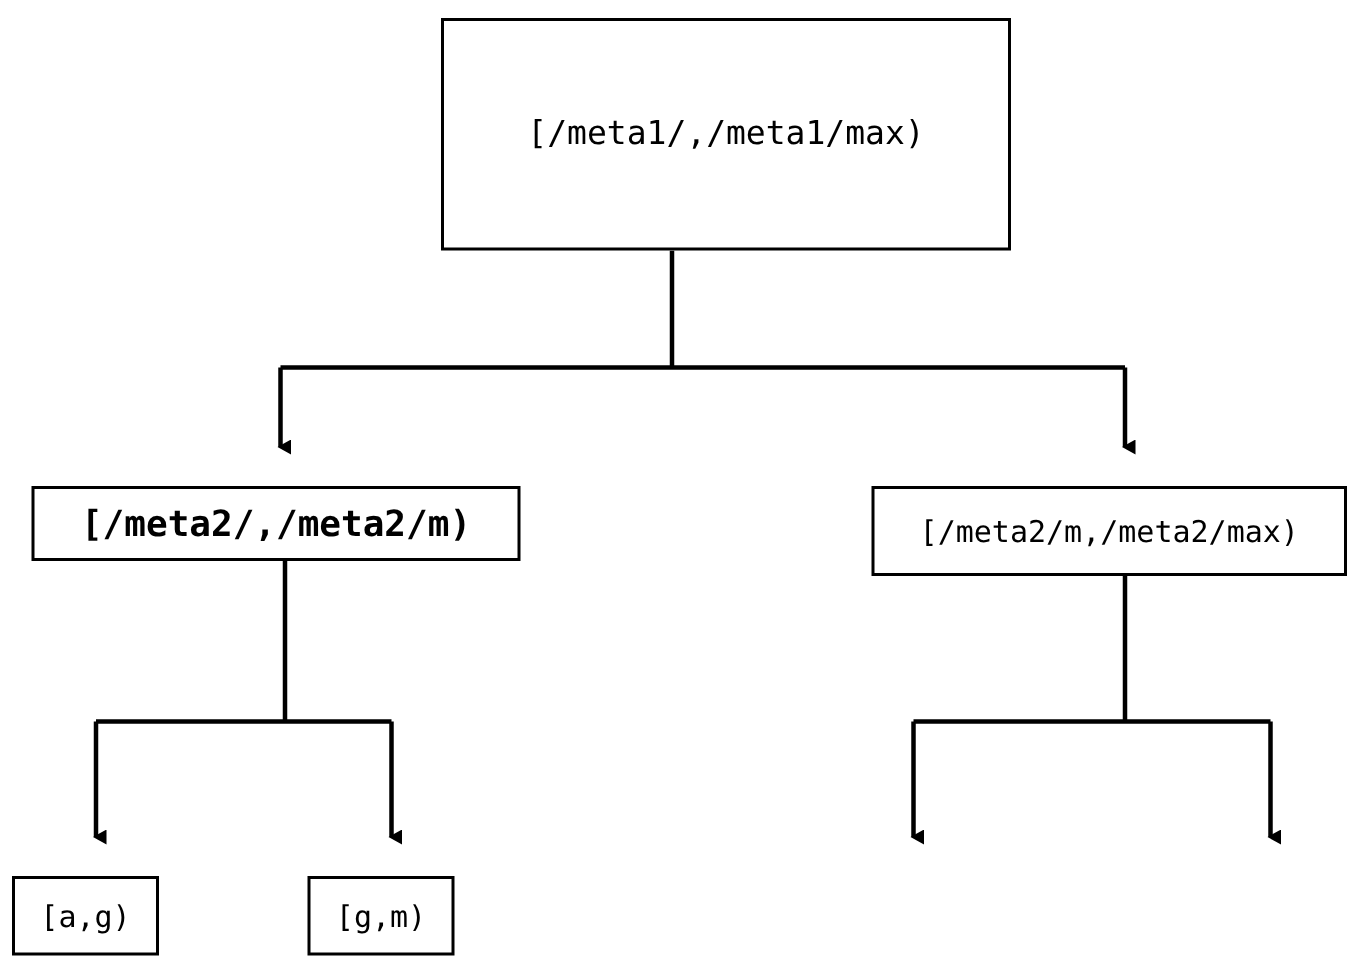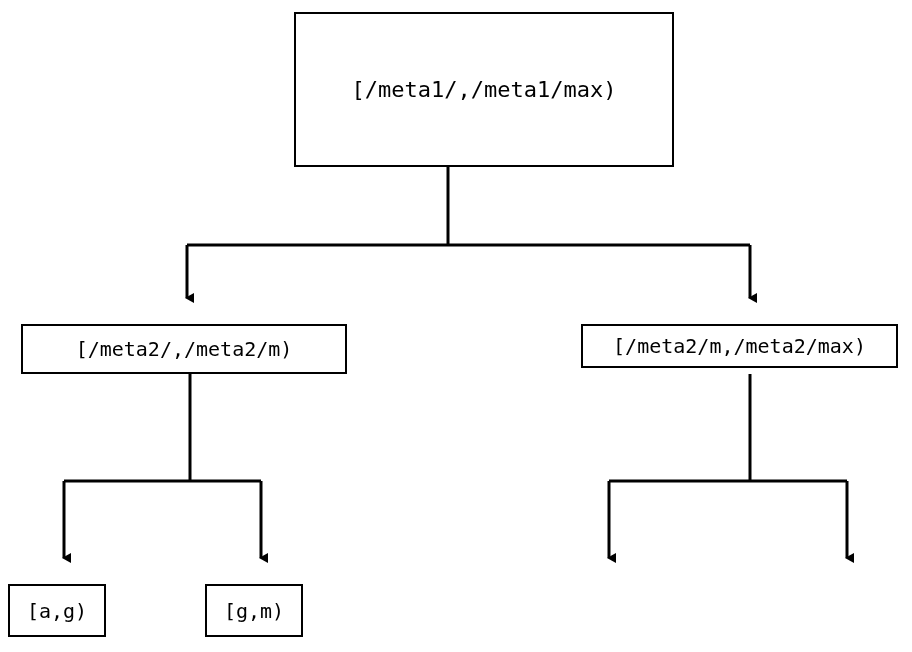--- a/index.html
+++ b/index.html
@@ -52,26 +52,26 @@
     margin-left: 36px;
   }
   #node-root .node-label { font-size: 22px; }
   
   #node-left-branch {
     left: 21px;
     top: 324px;
     width: 326px;
     height: 50px;
   }
-  #node-left-branch .node-label { font-size: 20px; }
+  #node-left-branch .node-label { font-size: 24px; font-weight: bold; }
   #node-right-branch {
     left: 581px;
     top: 324px;
     width: 317px;
-    height: 44px;
+    height: 60px;
   }
   #node-right-branch .node-label { font-size: 20px; }
   
   #node-leaf-0 {
     left: 8px;
     top: 584px;
     width: 98px;
     height: 53px;
   }
   #node-leaf-1 {

